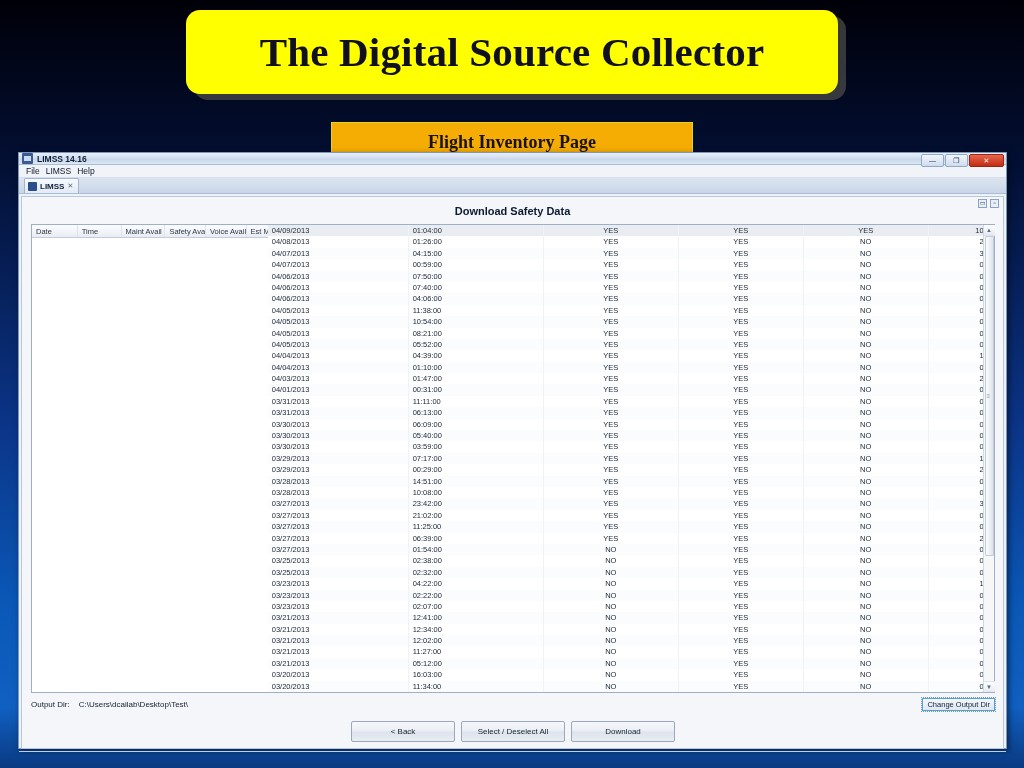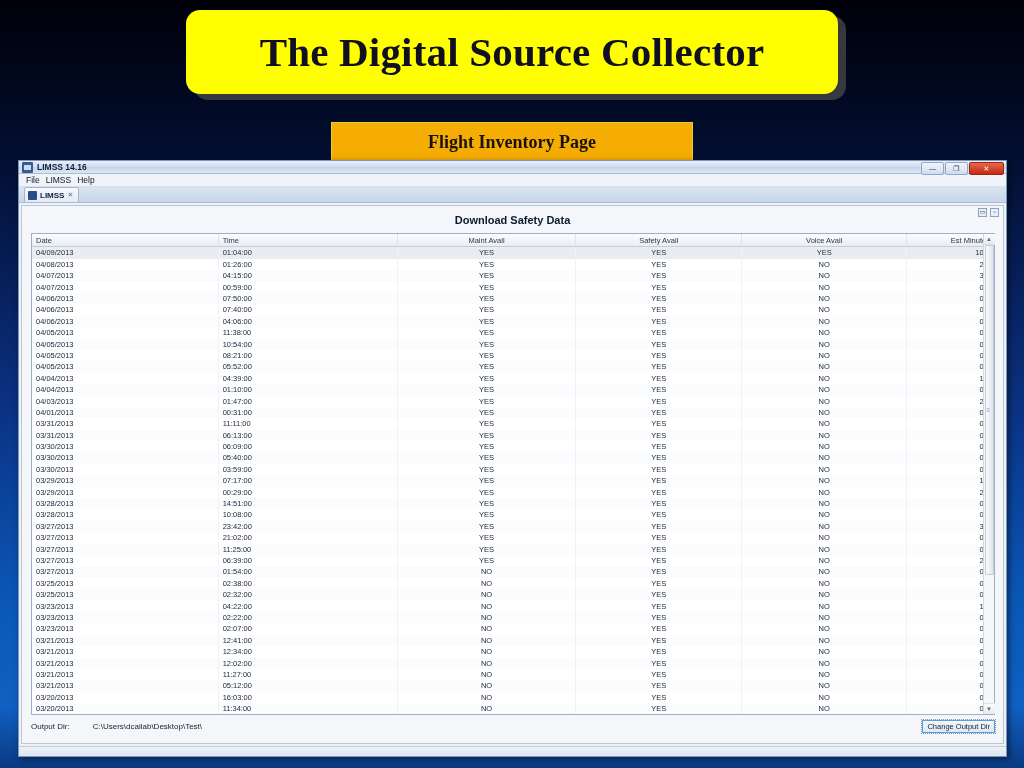--- a/index.html
+++ b/index.html
@@ -47,21 +47,21 @@
   #slide-subtitle-text {
     font-family: "Liberation Serif", serif;
     font-weight: bold;
     font-size: 18px;
     color: #1a1208;
     white-space: nowrap;
   }
 
   
   #app-window {
-    position: absolute; left: 18px; top: 160px;
+    position: absolute; left: 18px; top: 152px;
     width: 989px; height: 597px;
     background: #eef2f7;
     border: 1px solid #7b97bd;
     box-shadow: 2px 2px 6px rgba(0,0,0,.5);
     display: flex; flex-direction: column;
   }
 
   
   #titlebar {
     height: 17px;
@@ -162,21 +162,21 @@
     text-align: center;
     font-size: 11px; font-weight: bold; color: #0b1a2e;
     padding: 8px 0 7px 0;
   }
 
   
   #grid-wrap {
     margin: 0 8px 0 9px;
     border: 1px solid #9fb0c6;
     background: #ffffff;
-    display: flex; flex-direction: column;
+    display: flex; 
     flex: 1; min-height: 0;
     position: relative;
   }
   #grid-header {
     display: flex;
     height: 13px;
     background: linear-gradient(180deg,#fbfcfe,#e9edf3);
     border-bottom: 1px solid #c3ccd9;
     flex: none;
   }
@@ -232,21 +232,21 @@
     transform: translateY(-50%);
     font-size: 6px; color: #8894a8;
   }
 
   
   #footer {
     flex: none;
     padding: 5px 8px 6px 9px;
   }
   #outdir-row {
-    display: flex; align-items: center; gap: 23px;
+    display: flex; align-items: center; gap: 9px;
     position: relative;
     padding-bottom: 4px;
   }
   #outdir-label { font-size: 8px; color: #15202f; white-space: nowrap; }
   #outdir-value {
     font-size: 8px; color: #15202f;
     flex: 1; white-space: nowrap; overflow: hidden;
   }
   #change-output-dir {
     font-size: 7.5px; color: #10203a;
@@ -671,17 +671,22 @@
         <div class="sb-arrow bottom">▼</div>
       </div>
     </div>
 
     <div id="footer">
       <div id="outdir-row">
         <span id="outdir-label">Output Dir:</span>
         <span id="outdir-value">C:\Users\dcailab\Desktop\Test\</span>
         <span id="change-output-dir">Change Output Dir</span>
       </div>
+      <div id="button-row">
+        <div class="action-btn">&lt; Back</div>
+        <div class="action-btn">Select / Deselect All</div>
+        <div class="action-btn">Download</div>
+      </div>
     </div>
   </div>
 
   <div id="statusbar"></div>
 </div>
 
 </body></html>

